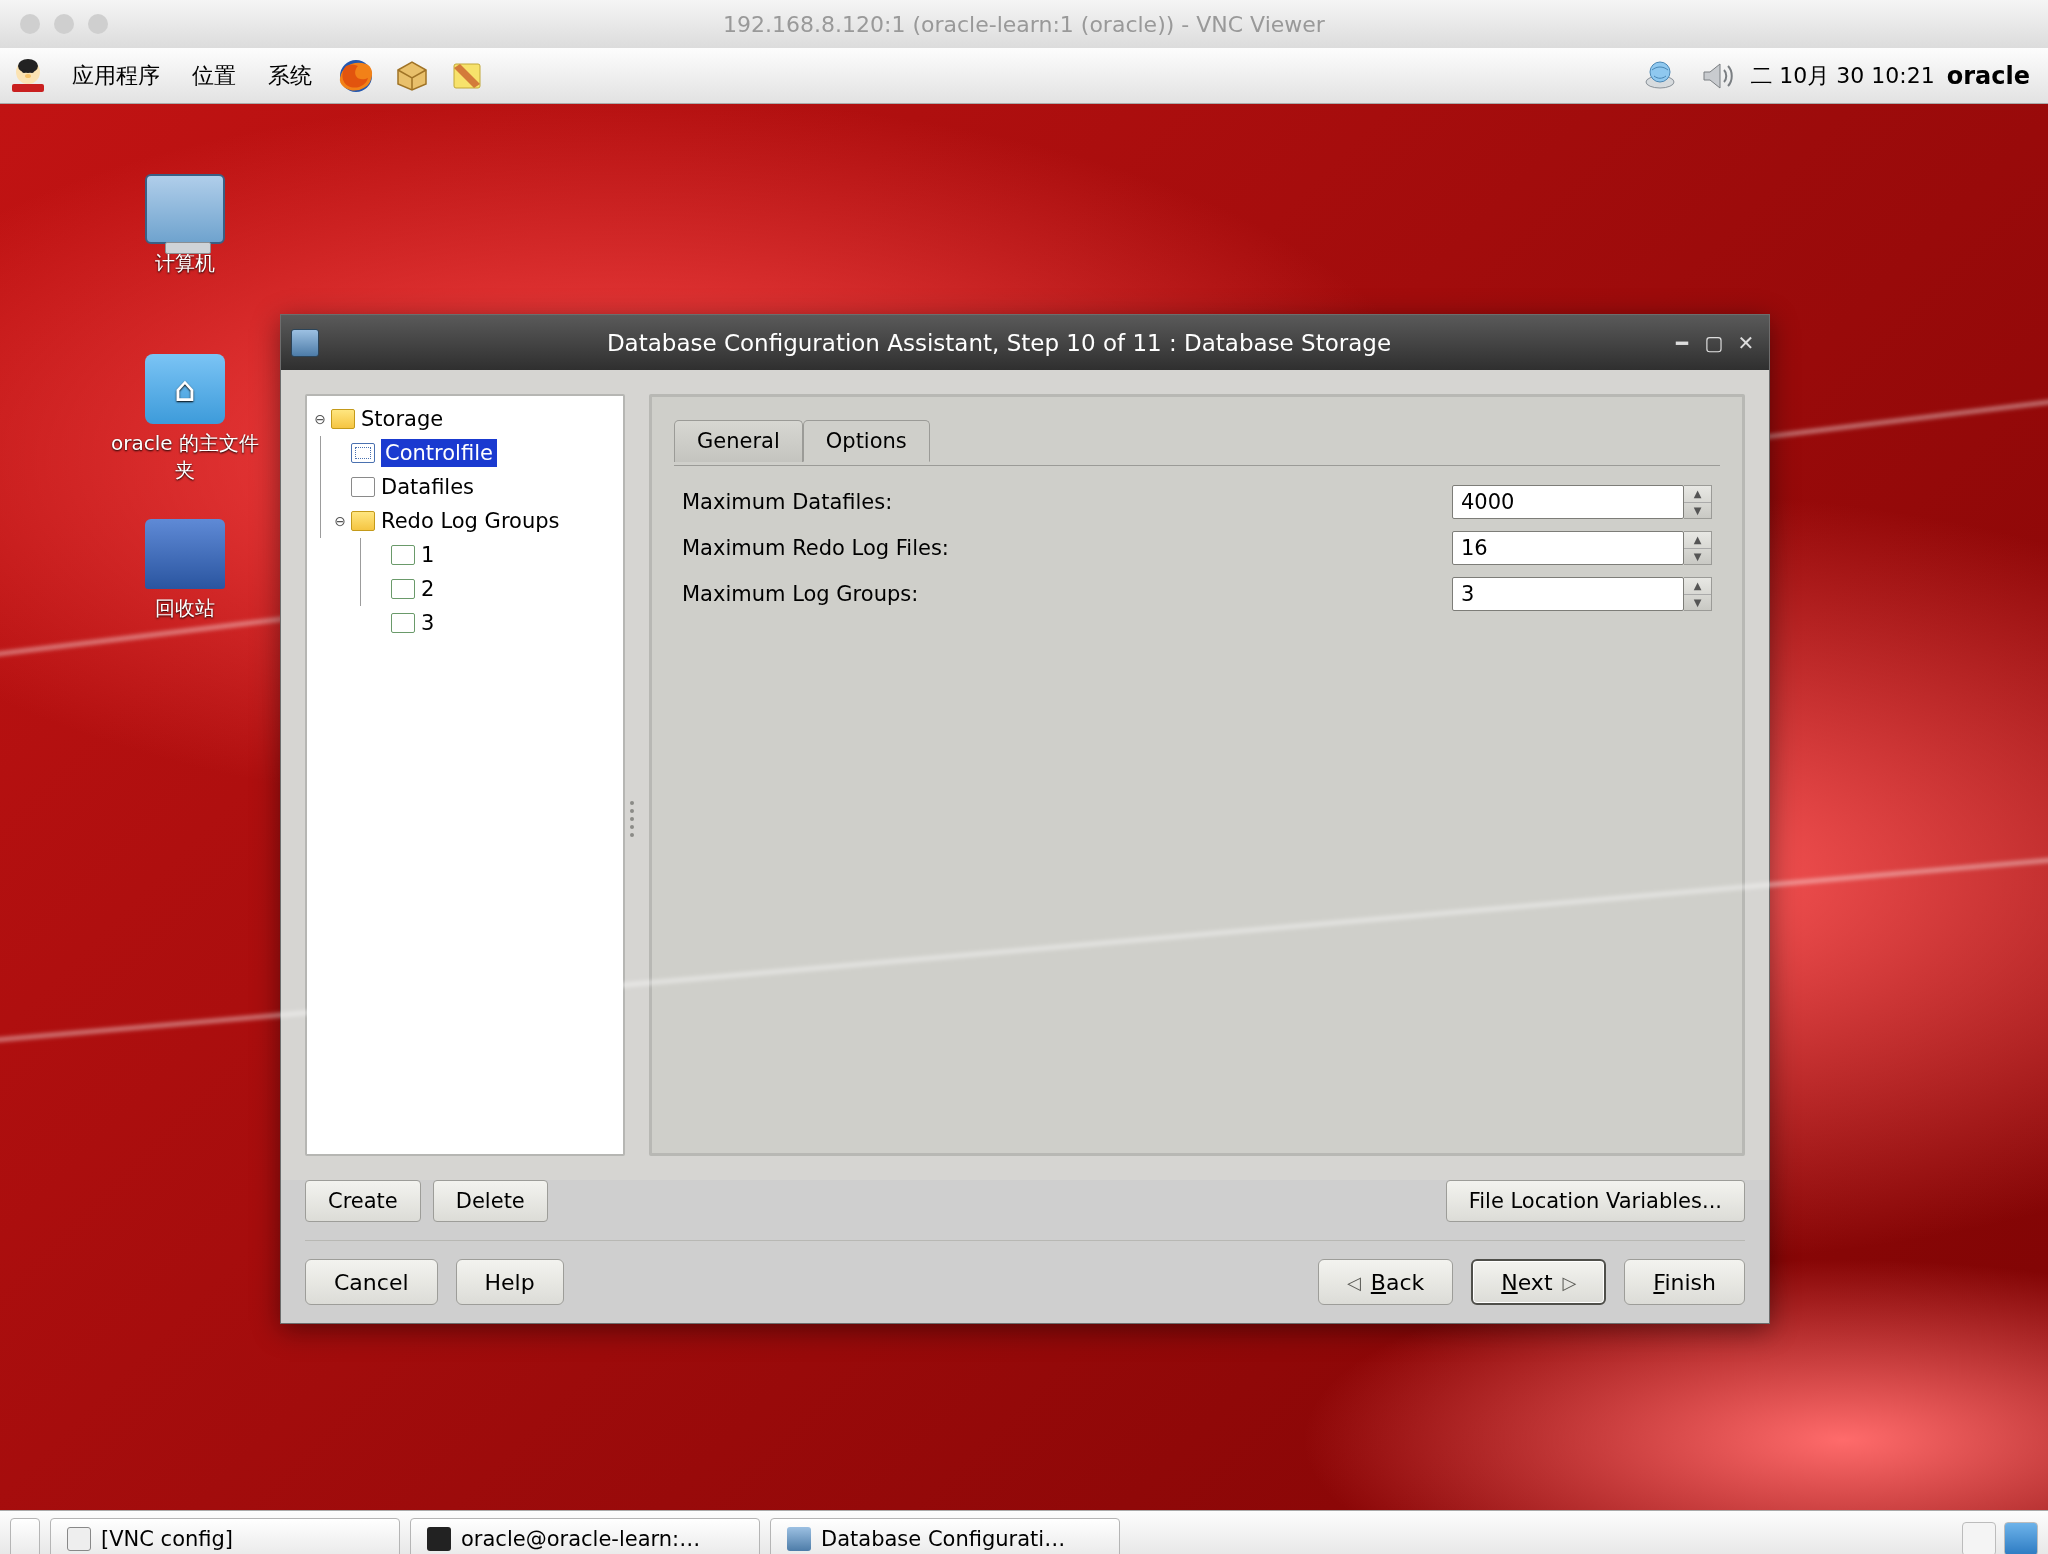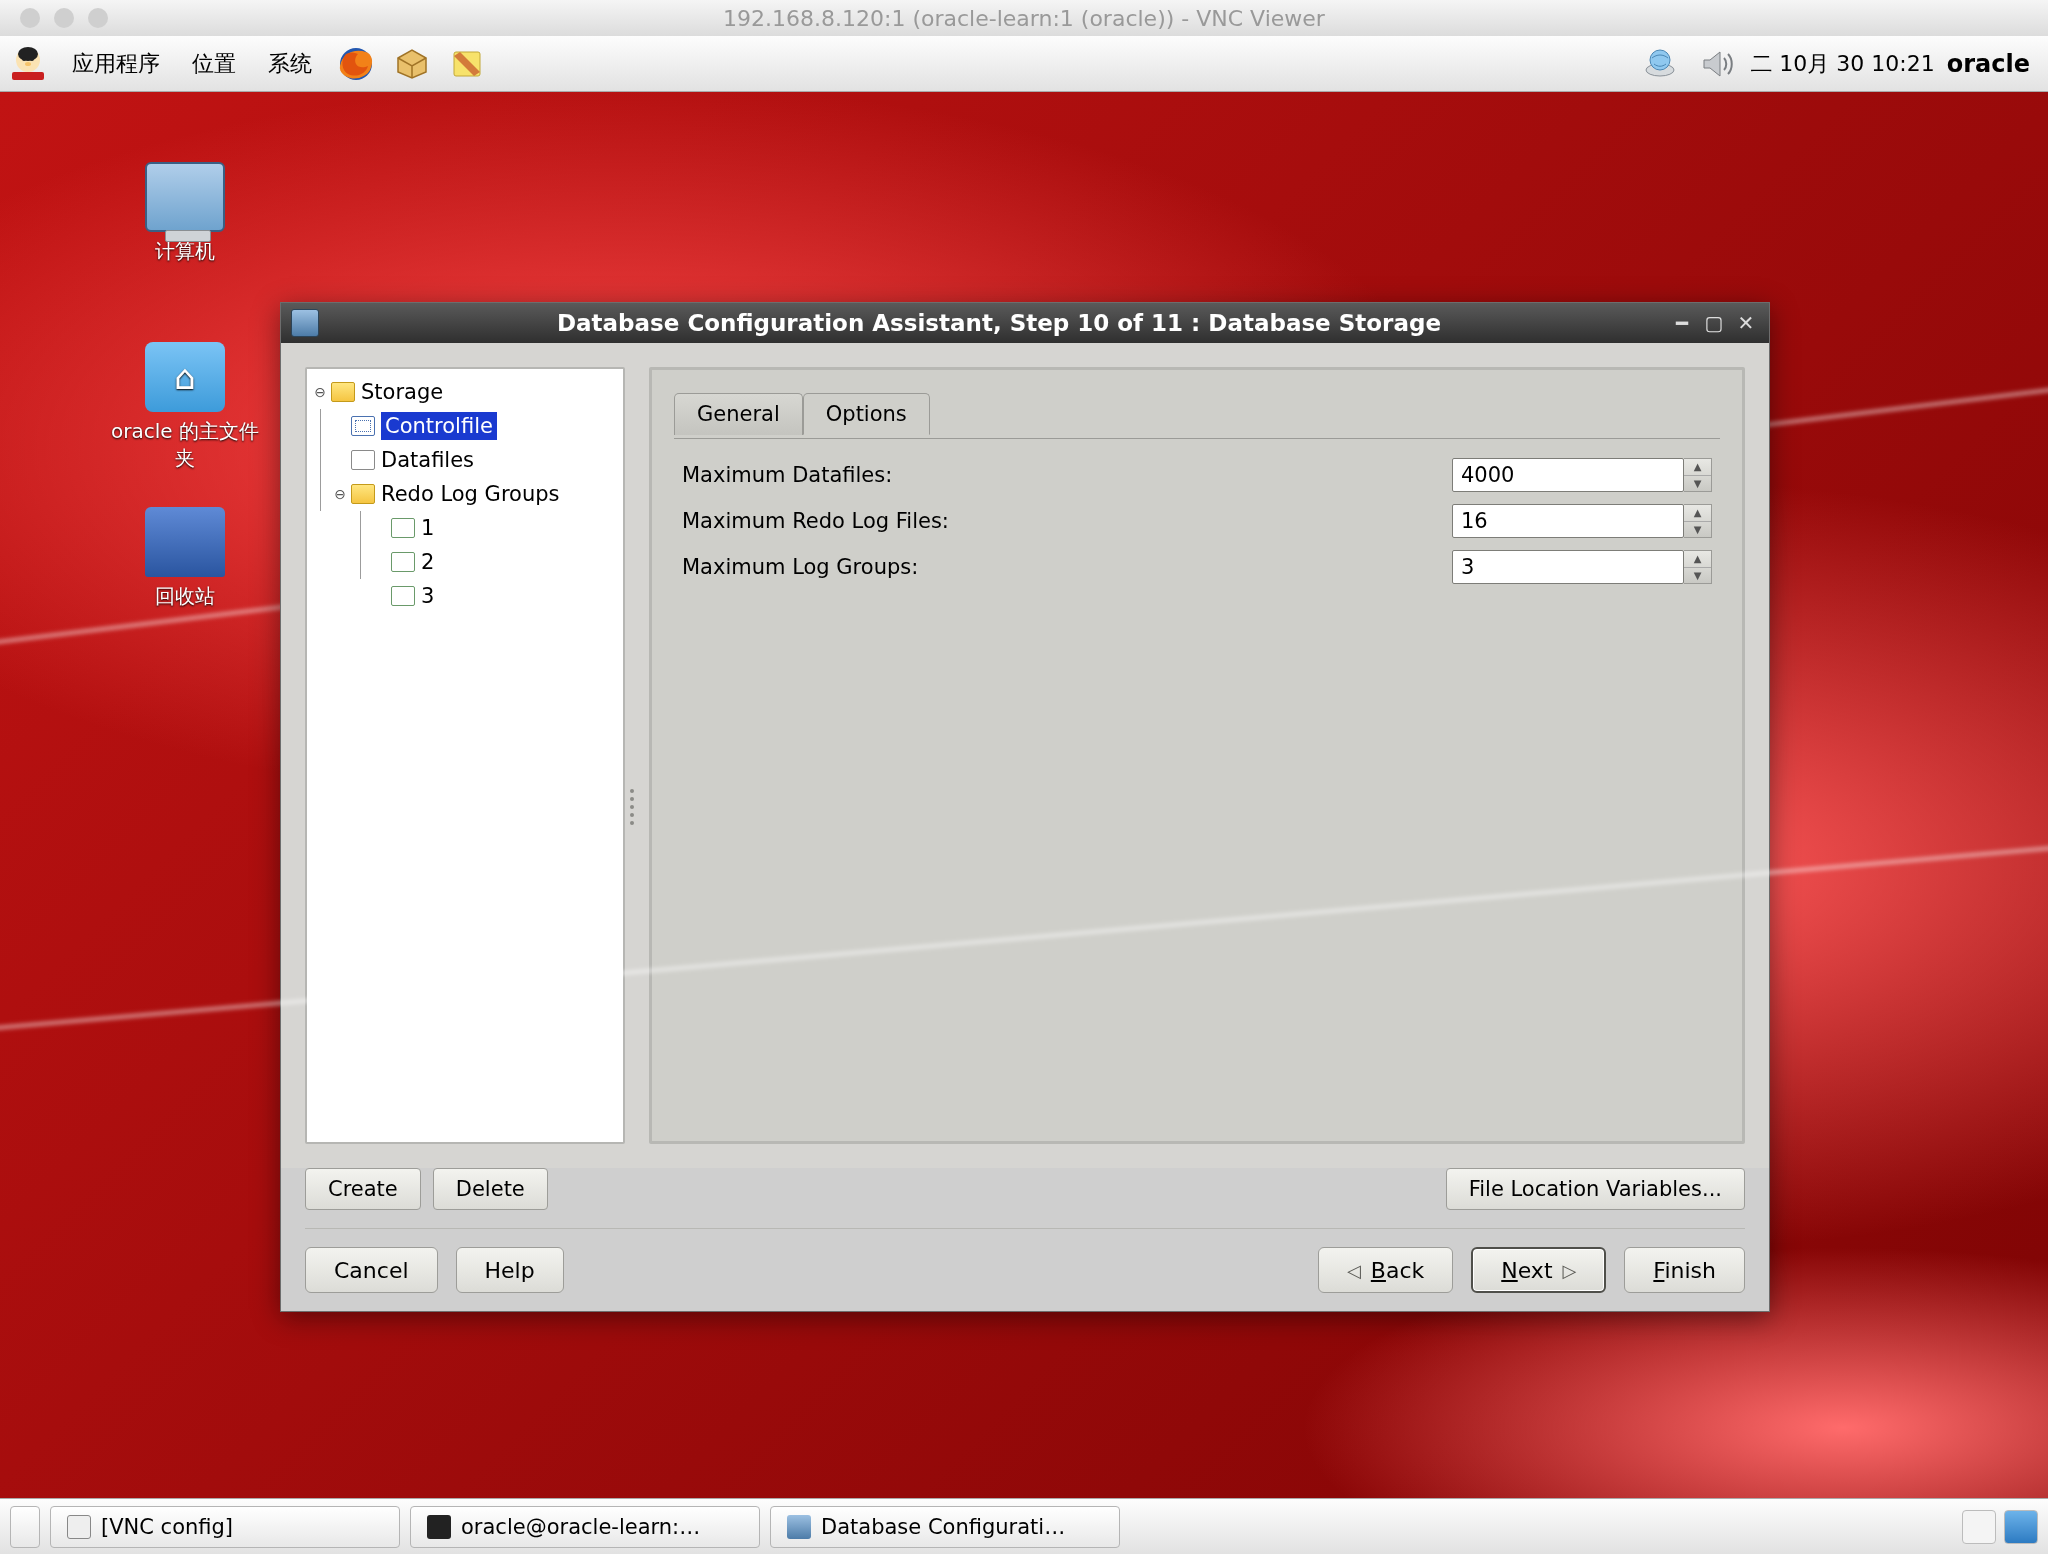--- a/index.html
+++ b/index.html
@@ -1,19 +1,19 @@
 <!DOCTYPE html>
 <html><head>
 <meta charset="utf-8">
 <style>
 * { box-sizing: border-box; margin: 0; padding: 0; font-family: "DejaVu Sans", Arial, sans-serif; }
 html, body { width: 2048px; height: 1554px; overflow: hidden; }
 
 
-#mac-bar { height: 36px; background: linear-gradient(#f5f5f5,#dcdcdc); display:flex; align-items:center; font-size: 20px; color:#888; position:relative;}
+#mac-bar { height: 48px; background: linear-gradient(#f5f5f5,#dcdcdc); display:flex; align-items:center; font-size: 20px; color:#888; position:relative;}
 #mac-bar .dots { display:flex; gap:14px; padding-left:20px;}
 #mac-bar .dot { width:20px; height:20px; border-radius:50%; background:#cfcfcf;}
 #mac-title { position:absolute; left:0; right:0; text-align:center; color:#999; font-size: 22px; pointer-events:none;}
 
 #vnc { width:2048px; height:calc(1554px - 36px); position:relative; background:#666;}
 
 
 #panel { height:56px; background:linear-gradient(#fdfdfd,#e2e2e2); border-bottom:1px solid #aaa; display:flex; align-items:center; font-size:22px; color:#000;}
 .panel-start,.panel-end{display:flex; align-items:center; gap:12px;}
 .panel-start{padding-left:6px;}
@@ -51,21 +51,21 @@
 #taskbar { position:absolute; left:0; right:0; bottom:0; height:56px; background:linear-gradient(#fdfdfd,#e2e2e2); border-top:1px solid #aaa; display:flex; align-items:center; gap:10px; padding:0 10px; font-size:21px;}
 .task-btn{height:42px;display:flex;align-items:center;gap:10px;border:1px solid #b5b5b5;border-radius:4px;background:linear-gradient(#fff,#e8e8e8);padding:0 16px;min-width:350px;}
 .task-ico{width:24px;height:24px;background:#7e7e7e;border-radius:3px;display:inline-block;}
 #task-hide{width:30px;height:42px;border:1px solid #b5b5b5;border-radius:4px;background:linear-gradient(#fff,#e8e8e8);display:inline-block;}
 #taskbar .right{margin-left:auto;display:flex;gap:8px;}
 .tray-box{width:34px;height:34px;border:1px solid #bcbcbc;border-radius:4px;background:#f4f4f4;}
 .tray-box.blue{background:linear-gradient(#6db3ea,#2d7bc2);}
 
 
 #dbca { position:absolute; left:280px; top:210px; width:1490px; height:1010px; background:#cfcfcf; border:1px solid #6d6d6d; box-shadow:0 6px 26px rgba(0,0,0,.45); display:flex; flex-direction:column;}
-#dbca-titlebar{height:40px;background:linear-gradient(#5a5a5a,#2f2f2f);color:#fff;display:flex;align-items:center;font-size:23px;font-weight:bold;}
+#dbca-titlebar{height:55px;background:linear-gradient(#5a5a5a,#2f2f2f);color:#fff;display:flex;align-items:center;font-size:23px;font-weight:normal;}
 #dbca-titlebar .app-icn{width:28px;height:28px;margin:0 10px;background:linear-gradient(#9cc0e2,#4d7ca8);border:1px solid #2b4459;border-radius:3px;}
 #dbca-titlebar .title{flex:1;text-align:center;}
 #dbca-titlebar .winctrls{display:flex;gap:6px;padding-right:10px;}
 .winctrl{width:26px;height:22px;display:flex;align-items:center;justify-content:center;color:#ddd;font-size:20px;cursor:default;}
 
 #dbca-body{flex:1;display:flex;gap:24px;padding:24px;background:#d6d5d2;}
 
 
 #tree{width:320px;background:#fff;border:2px solid #b6b6b3;border-radius:2px;padding:6px 4px;font-size:21px;color:#000;overflow:auto;}
 .tree-row{display:flex;align-items:center;height:34px;white-space:nowrap;cursor:default;}

